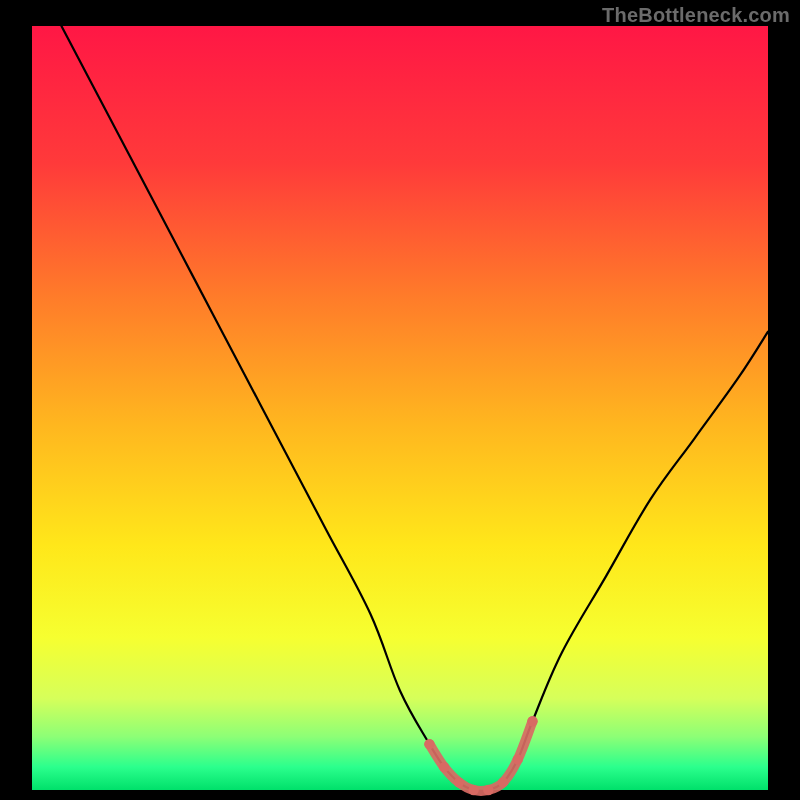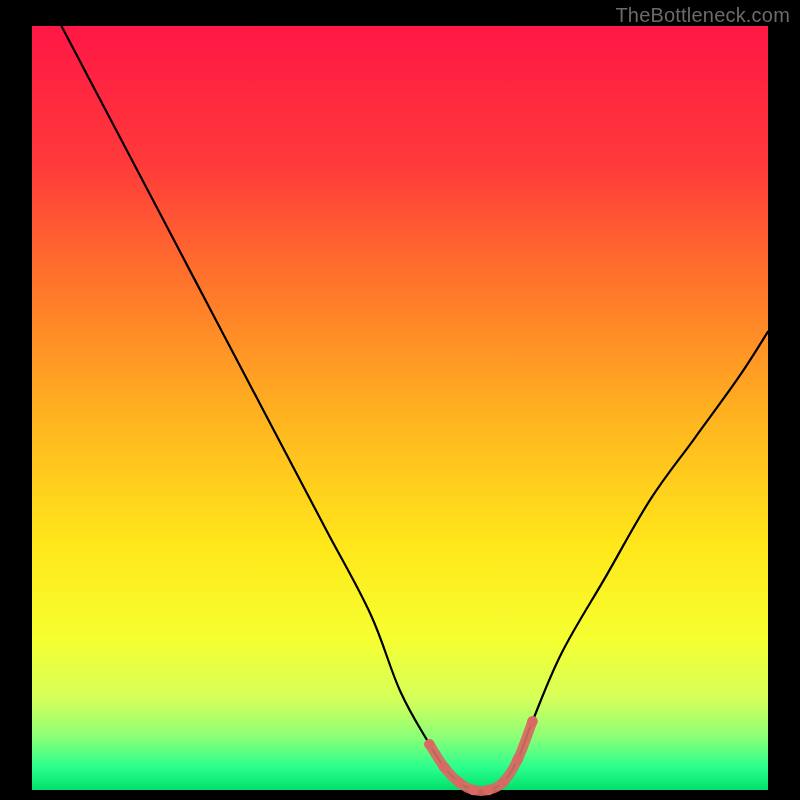--- a/index.html
+++ b/index.html
@@ -16,21 +16,21 @@
     width: 800px;
     height: 800px;
     background: #000;
   }
   .watermark {
     position: absolute;
     top: 4px;
     right: 10px;
     color: #6b6b6b;
     font-size: 20px;
-    font-weight: 400;
+    font-weight: 700;
     letter-spacing: 0.2px;
     z-index: 10;
   }
   svg {
     display: block;
   }
 </style>
 </head>
 <body>
 

